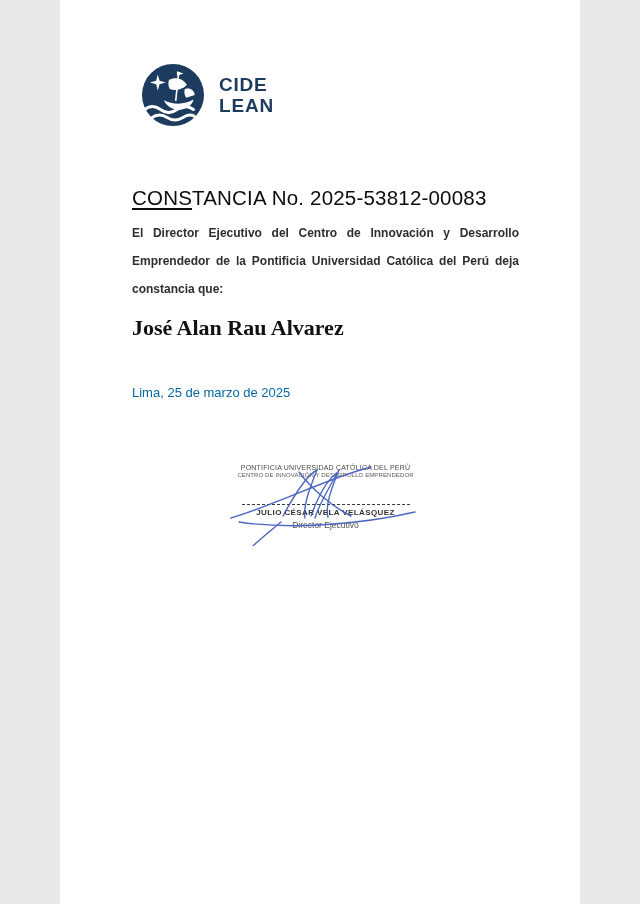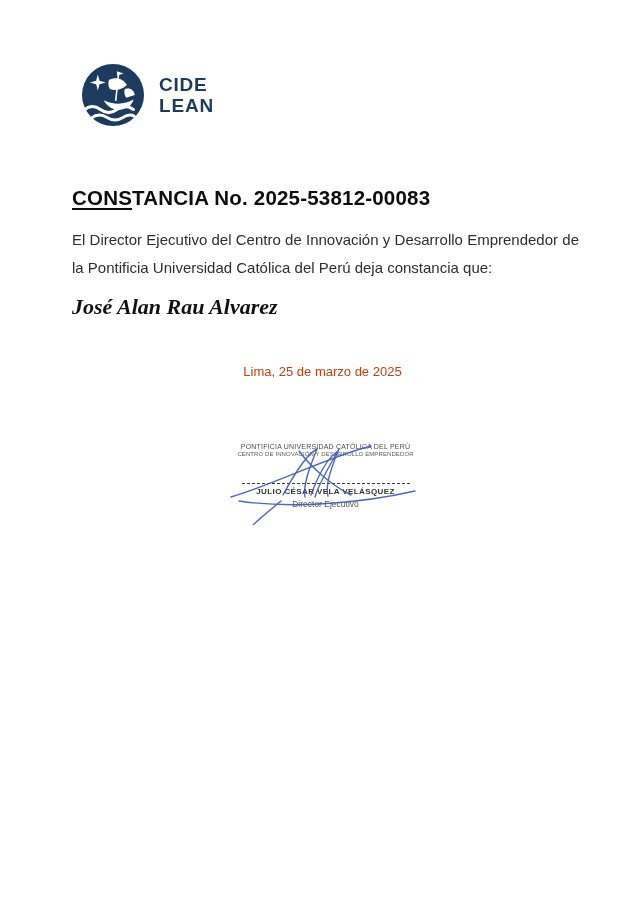--- a/index.html
+++ b/index.html
@@ -1,18 +1,18 @@
 <!DOCTYPE html>
 <html><head>
 <meta charset="utf-8">
 <style>
   html, body { margin: 0; padding: 0; background: #e8e8e8; }
   .page {
     position: relative;
-    width: 640px;
+    width: 520px;
     height: 904px;
     margin: 0 auto;
     background: #ffffff;
     font-family: "Liberation Sans", sans-serif;
     color: #2e2e2e;
     box-sizing: border-box;
     padding: 62px 61px 0 72px;
     overflow: hidden;
   }
   
@@ -22,50 +22,50 @@
     font-weight: bold;
     font-size: 19px;
     line-height: 21px;
     letter-spacing: 0.8px;
     color: #1d3a5f;
   }
   
   .doc-title {
     margin: 57px 0 0 0;
     font-size: 20.5px;
-    font-weight: bold;
+    font-weight: normal;
     color: #0d0d0d;
     letter-spacing: 0.2px;
     line-height: 26px;
   }
   .doc-title .u { text-decoration: underline; text-decoration-thickness: 2px; text-underline-offset: 3px; }
   
   .para {
-    margin: 15px 0 0 0;
-    font-size: 15px;
+    margin: 8px 0 0 0;
+    font-size: 12px;
     line-height: 28px;
     text-align: justify;
     color: #2e2e2e;
+    font-weight: bold;
   }
   .para.p2 { margin-top: 34px; }
   .para.p3 { margin-top: 14px; }
   .recipient {
     margin-top: 10px;
     font-family: "Liberation Serif", serif;
-    font-style: italic;
     font-weight: bold;
     font-size: 22px;
     line-height: 30px;
     color: #111;
   }
   .date-line {
     margin-top: 42px;
-    text-align: center;
+    text-align: left;
     font-size: 13px;
-    color: #c2410c;
+    color: #0369a1;
     padding-right: 6px;
   }
   
   .sig-block {
     position: relative;
     width: 240px;
     margin: 64px auto 0 auto;
     text-align: center;
   }
   .stamp-1 { font-size: 7px; color: #4a4a4a; letter-spacing: 0.2px; white-space: nowrap; }

